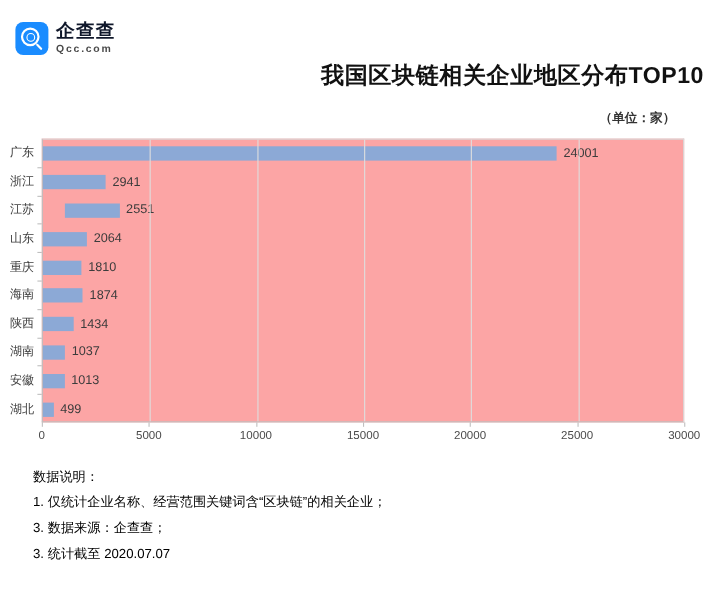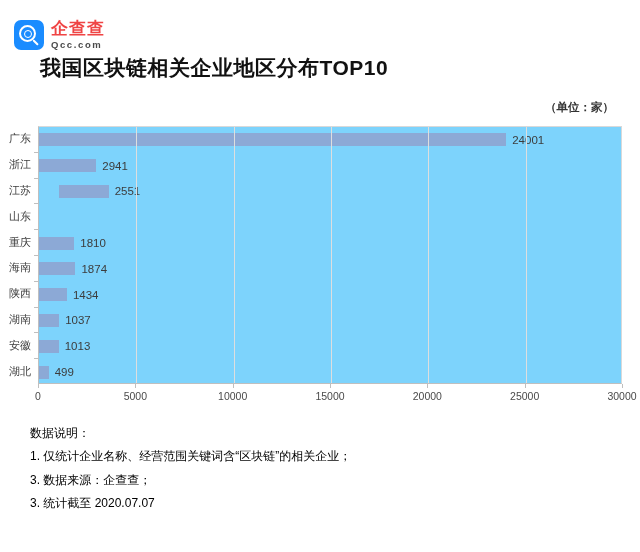--- a/index.html
+++ b/index.html
@@ -69,37 +69,37 @@
     transform-origin: left center;
   }
   .logo-text {
     display: flex;
     flex-direction: column;
     line-height: 1;
   }
   .logo-cn {
     font-size: 17px;
     font-weight: bold;
-    color: #ef4444;
+    color: #0f172a;
     letter-spacing: 1px;
   }
   .logo-en {
     font-size: 9.5px;
     font-weight: bold;
     color: #4a4a4a;
     letter-spacing: 1.6px;
     margin-top: 3px;
   }
 
   .chart-title {
     position: absolute;
     left: 0;
     right: 0;
     top: 54px;
-    text-align: left;
+    text-align: right;
     font-size: 21px;
     font-weight: bold;
     color: #111111;
     letter-spacing: 0.5px;
     padding-left: 40px;
   }
 
   .unit-label {
     position: absolute;
     right: 26px;
@@ -121,21 +121,21 @@
     position: absolute;
     left: 38px;
     top: 0;
     width: 584px;
     height: 258px;
     border-top: 1px solid #d9d9d9;
     border-right: 1px solid #d9d9d9;
     border-bottom: 1px solid #bfbfbf;
     border-left: 1px solid #bfbfbf;
     box-sizing: border-box;
-    background: #7dd3fc;
+    background: #fca5a5;
   }
   .gridline {
     position: absolute;
     top: 0;
     bottom: 0;
     width: 1px;
     background: #dedede;
   }
   .rows {
     position: absolute;
@@ -275,20 +275,24 @@
           <span class="bar-value">24001</span>
         </div>
         <div class="row" style="top: 25.8px; height: 25.8px;">
           <div class="bar" title="浙江 2941" style="width: 57.2515px; background: rgb(140, 169, 214);"></div>
           <span class="bar-value">2941</span>
         </div>
         <div class="row" style="top: 51.6px; height: 25.8px; padding-left: 20px;">
           <div class="bar" title="江苏 2551" style="width: 49.6595px; background: rgb(140, 169, 214);"></div>
           <span class="bar-value">2551</span>
         </div>
+        <div class="row" style="top: 77.4px; height: 25.8px;">
+          <div class="bar" title="山东 2064" style="width: 40.1792px; background: rgb(140, 169, 214);"></div>
+          <span class="bar-value">2064</span>
+        </div>
         <div class="row" style="top: 103.2px; height: 25.8px;">
           <div class="bar" title="重庆 1810" style="width: 35.2347px; background: rgb(140, 169, 214);"></div>
           <span class="bar-value">1810</span>
         </div>
         <div class="row" style="top: 129px; height: 25.8px;">
           <div class="bar" title="海南 1874" style="width: 36.4805px; background: rgb(140, 169, 214);"></div>
           <span class="bar-value">1874</span>
         </div>
         <div class="row" style="top: 154.8px; height: 25.8px;">
           <div class="bar" title="陕西 1434" style="width: 27.9152px; background: rgb(140, 169, 214);"></div>

